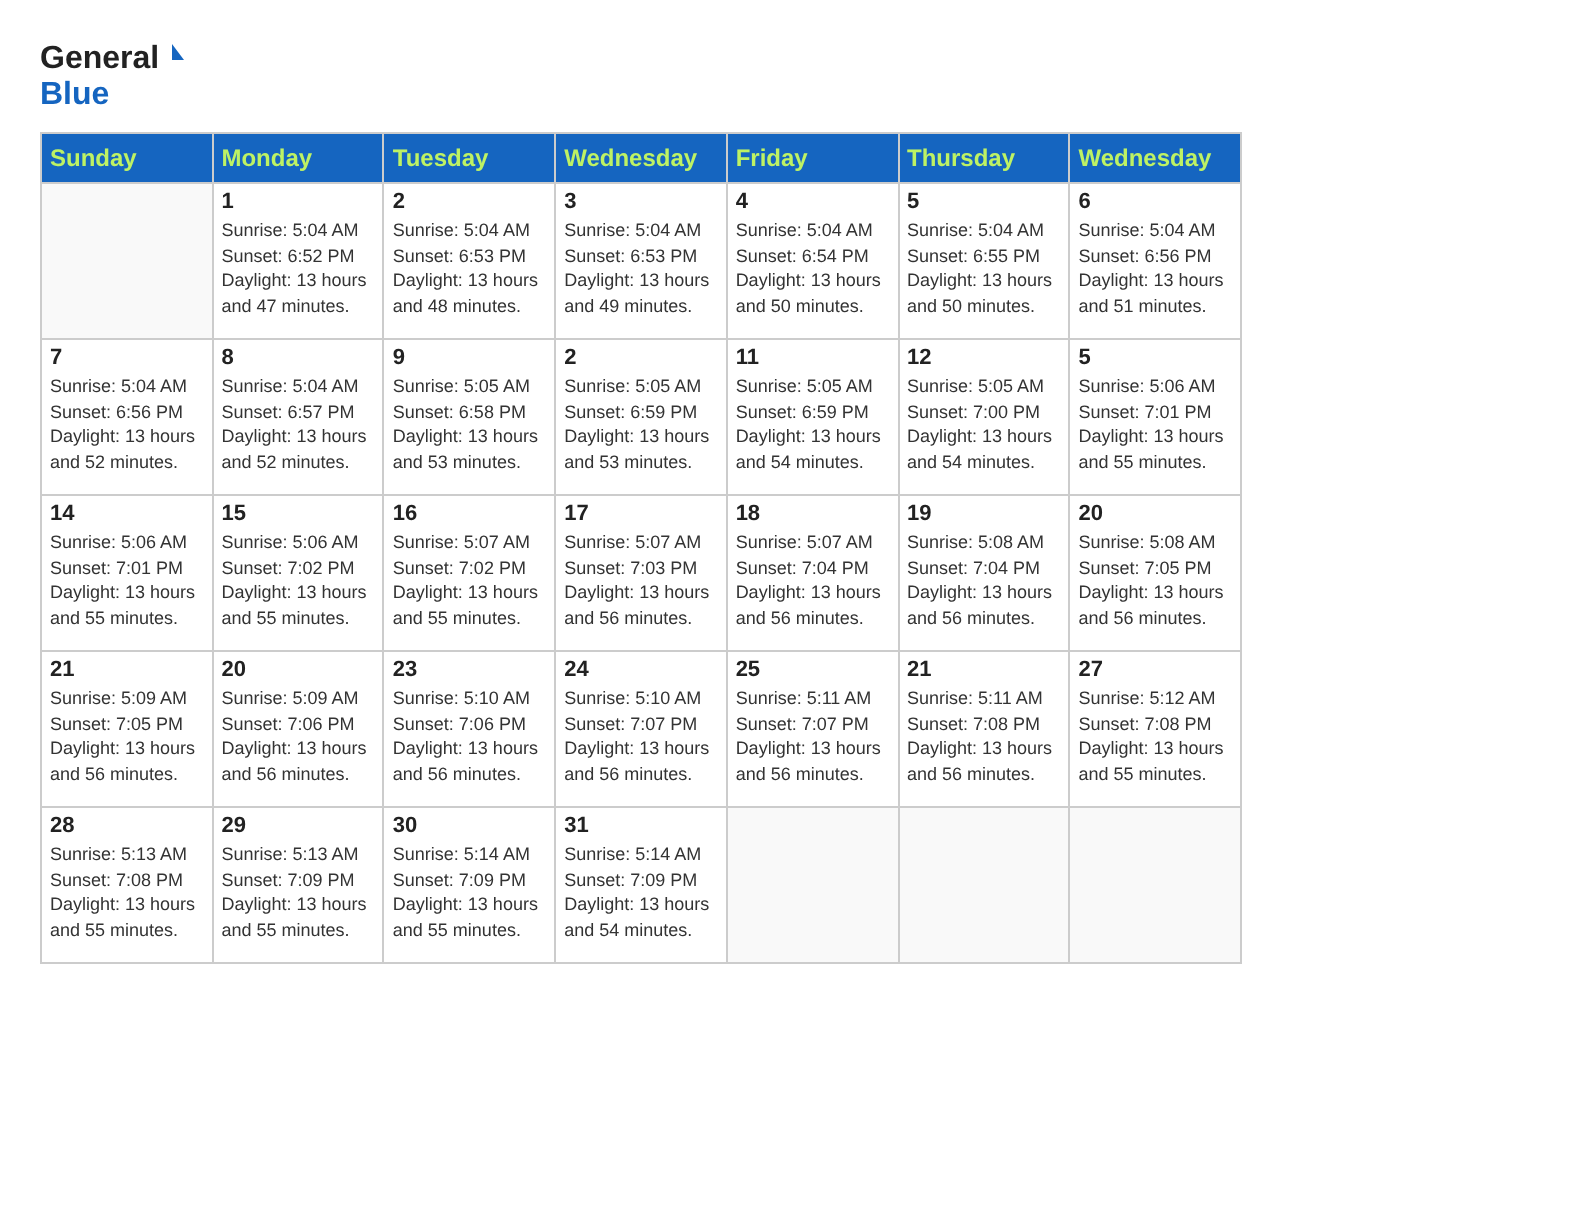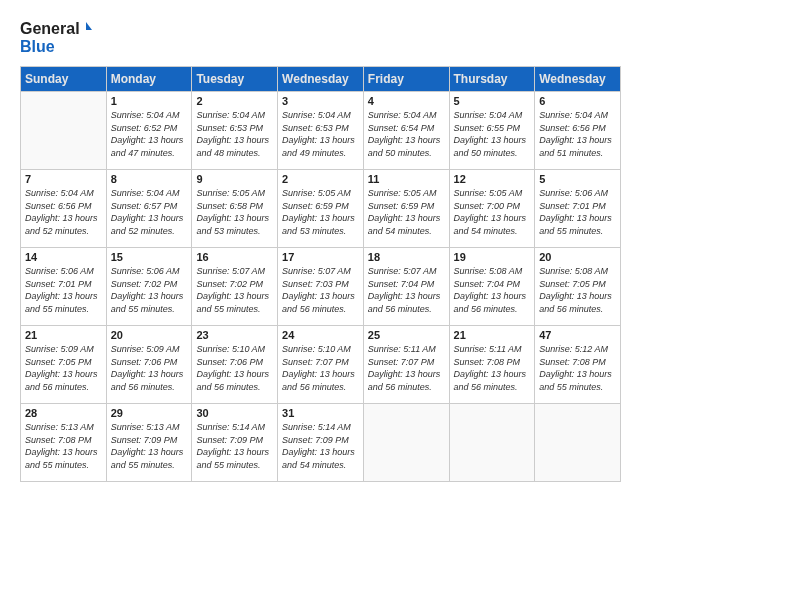--- a/index.html
+++ b/index.html
@@ -35,21 +35,21 @@
       color: #444;
       margin-top: 2px;
     }
     .calendar {
       width: 100%;
       border-collapse: collapse;
       table-layout: fixed;
     }
     .calendar th {
       background: #1565c0;
-      color: #e5e5e5;
+      color: #bef264;
       font-size: 12px;
       font-weight: bold;
       padding: 5px 4px;
       text-align: left;
       border: 1px solid #ccc;
     }
     .calendar td {
       border: 1px solid #ccc;
       vertical-align: top;
       padding: 3px 4px;
@@ -64,21 +64,20 @@
     .day-num {
       font-weight: bold;
       font-size: 11px;
       display: block;
       margin-bottom: 2px;
     }
     .day-info {
       font-size: 9px;
       line-height: 1.4;
       color: #333;
-      font-style: italic;
     }
     .logo-wrapper {
       display: flex;
       align-items: center;
       gap: 4px;
     }
   </style>
 </head>
 <body>
 
@@ -216,21 +215,21 @@
           </td>
           <td>
             <span class="day-num">25</span>
             <div class="day-info">Sunrise: 5:11 AM<br>Sunset: 7:07 PM<br>Daylight: 13 hours<br>and 56 minutes.</div>
           </td>
           <td>
             <span class="day-num">21</span>
             <div class="day-info">Sunrise: 5:11 AM<br>Sunset: 7:08 PM<br>Daylight: 13 hours<br>and 56 minutes.</div>
           </td>
           <td>
-            <span class="day-num">47</span>
+            <span class="day-num">27</span>
             <div class="day-info">Sunrise: 5:12 AM<br>Sunset: 7:08 PM<br>Daylight: 13 hours<br>and 55 minutes.</div>
           </td>
         </tr>
         <tr>
           <td>
             <span class="day-num">28</span>
             <div class="day-info">Sunrise: 5:13 AM<br>Sunset: 7:08 PM<br>Daylight: 13 hours<br>and 55 minutes.</div>
           </td>
           <td>
             <span class="day-num">29</span>

